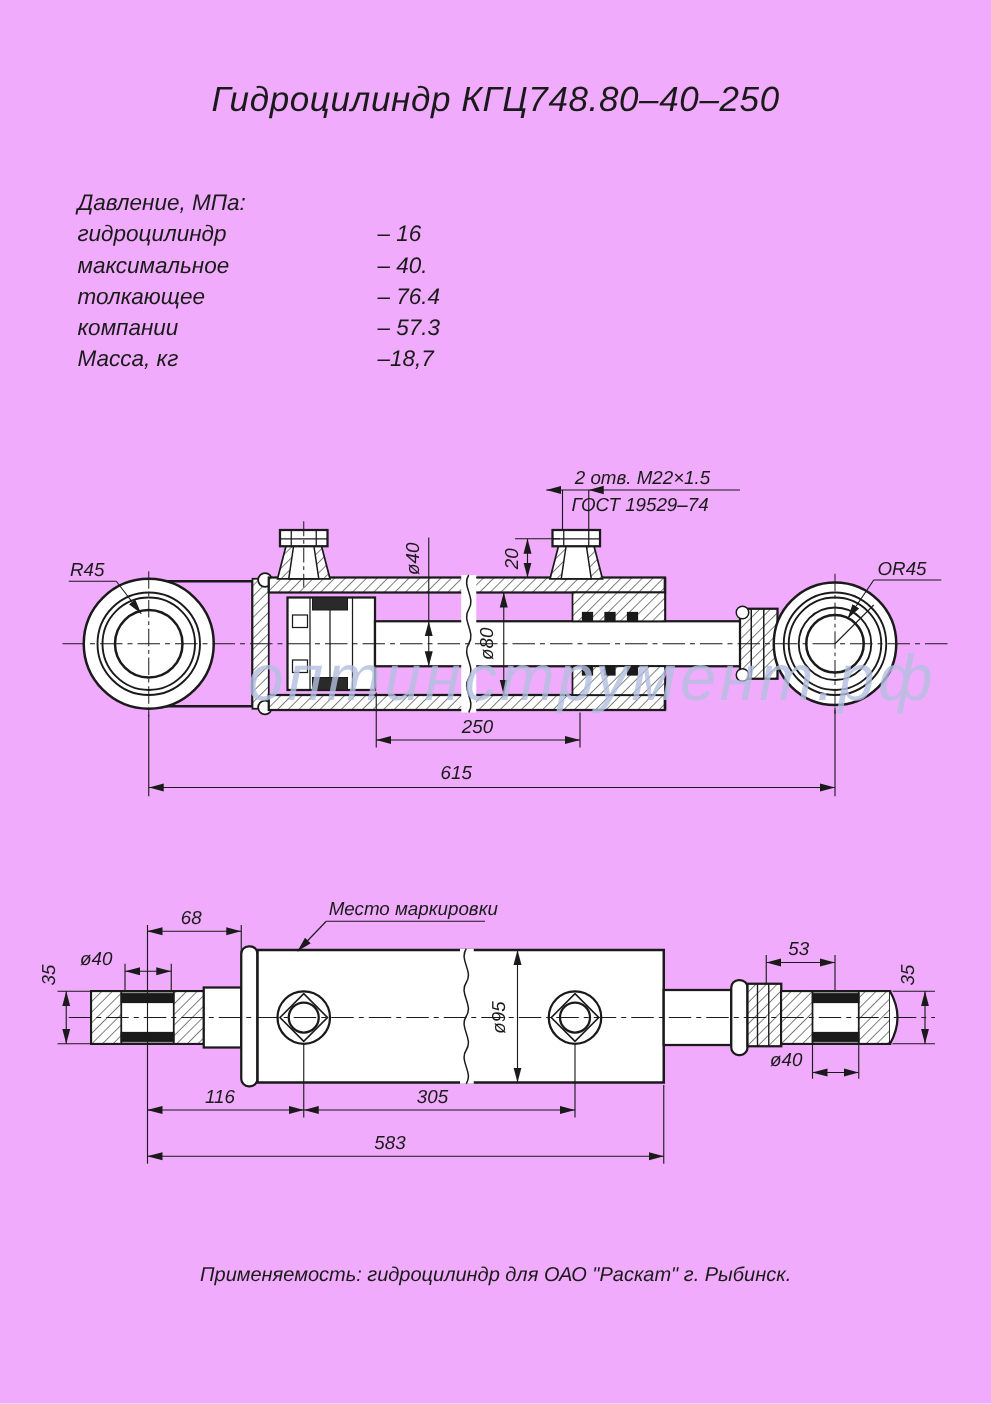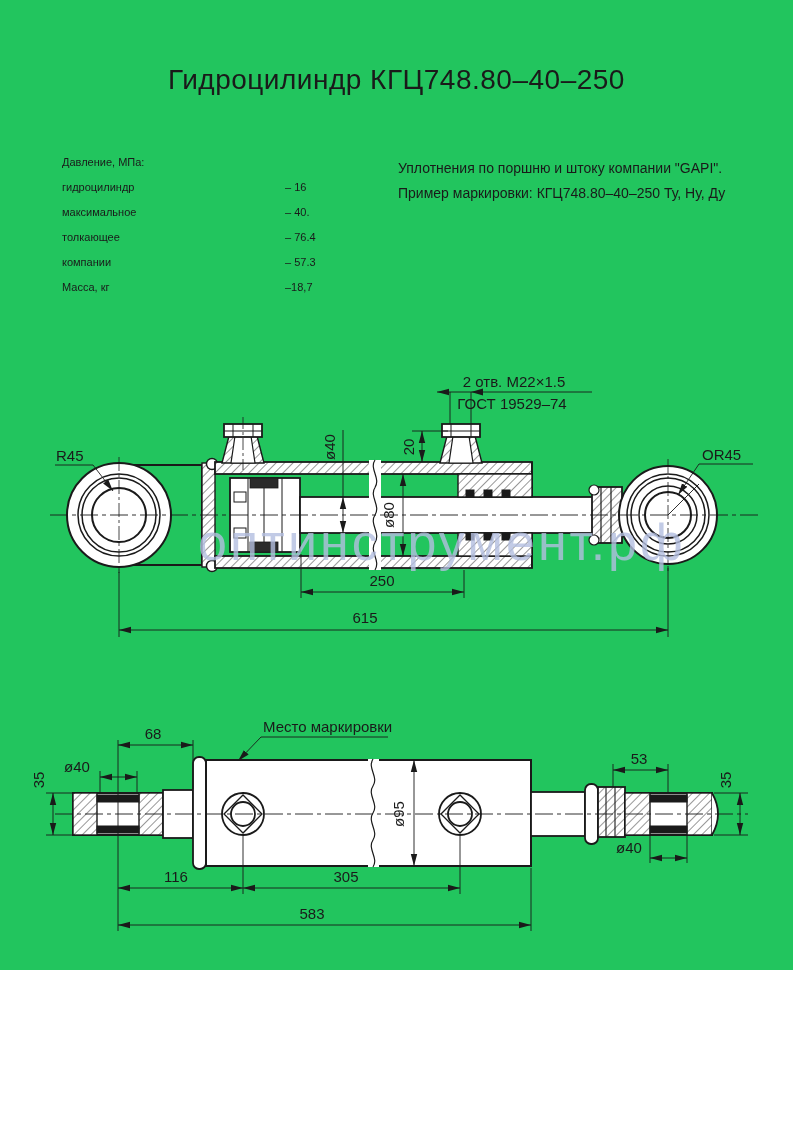--- a/index.html
+++ b/index.html
@@ -1,22 +1,22 @@
 <!DOCTYPE html>
 <html><head>
 <meta charset="utf-8">
 <style>
   html,body{margin:0;padding:0;background:#fff;}
-  .page{position:relative;width:793px;height:970px;background:#22c55e;overflow:hidden;
-        font-family:"Liberation Sans",sans-serif;color:#1a1a1a;}
+  .page{position:relative;width:793px;height:1123px;background:#f0abfc;overflow:hidden;
+        font-family:"Liberation Sans",sans-serif;color:#1a1a1a;font-style:italic;}
   .title{position:absolute;top:64px;left:0;width:100%;text-align:center;
          font-size:28px;font-weight:500;letter-spacing:.5px;}
-  .specs{position:absolute;left:62px;top:150px;font-size:11px;}
+  .specs{position:absolute;left:62px;top:150px;font-size:18px;}
   .spec-row{position:relative;height:25px;line-height:25px;white-space:nowrap;}
-  .spec-val{position:absolute;left:223px;top:0;}
+  .spec-val{position:absolute;left:240px;top:0;}
   .notes{position:absolute;left:398px;top:156px;font-size:14px;line-height:25px;white-space:nowrap;}
   .footer{position:absolute;left:0;top:1012px;width:100%;text-align:center;font-size:16px;}
   svg{position:absolute;left:0;top:0;}
   svg text{font-family:"Liberation Sans",sans-serif;font-size:15px;fill:#1a1a1a;}
   .wm{font-size:52px;letter-spacing:3px;fill:#b4bfe0;opacity:.8;}
 </style>
 </head>
 <body>
 
 <div class="page">
@@ -25,24 +25,20 @@
 
   <div class="specs">
     <div class="spec-row"><span>Давление, МПа:</span><span class="spec-val"></span></div>
     <div class="spec-row"><span>гидроцилиндр</span><span class="spec-val">– 16</span></div>
     <div class="spec-row"><span>максимальное</span><span class="spec-val">– 40.</span></div>
     <div class="spec-row"><span>толкающее</span><span class="spec-val">– 76.4</span></div>
     <div class="spec-row"><span>компании</span><span class="spec-val">– 57.3</span></div>
     <div class="spec-row"><span>Масса, кг</span><span class="spec-val">–18,7</span></div>
   </div>
 
-  <div class="notes">
-    <div>Уплотнения по поршню и штоку компании "GAPI".</div>
-    <div>Пример маркировки: КГЦ748.80–40–250 Ту, Ну, Ду</div>
-  </div>
 
   <svg width="793" height="1123" viewBox="0 0 793 1123">
     <defs>
       <pattern id="h1" width="6" height="6" patternUnits="userSpaceOnUse" patternTransform="rotate(45)">
         <rect width="6" height="6" fill="#fff"></rect>
         <line x1="0" y1="0" x2="0" y2="6" stroke="#1a1a1a" stroke-width="0.9"></line>
       </pattern>
       <marker id="arr" viewBox="0 0 12 8" refX="12" refY="4" markerWidth="12" markerHeight="8" orient="auto-start-reverse" markerUnits="userSpaceOnUse">
         <path d="M0,0.8 L12,4 L0,7.2 Z" fill="#1a1a1a"></path>
       </marker>
@@ -259,13 +255,14 @@
 
         <line x1="531" y1="868" x2="531" y2="931"></line>
         <line x1="118" y1="925" x2="531" y2="925" marker-start="url(#arr)" marker-end="url(#arr)"></line>
         <text x="312" y="919" text-anchor="middle" stroke="none" fill="#1a1a1a">583</text>
       </g>
     </g>
 
     <text class="wm" x="198" y="560">оптинструмент.рф</text>
   </svg>
 
+  <div class="footer">Применяемость: гидроцилиндр для ОАО "Раскат" г. Рыбинск.</div>
 </div>
 
 </body></html>

